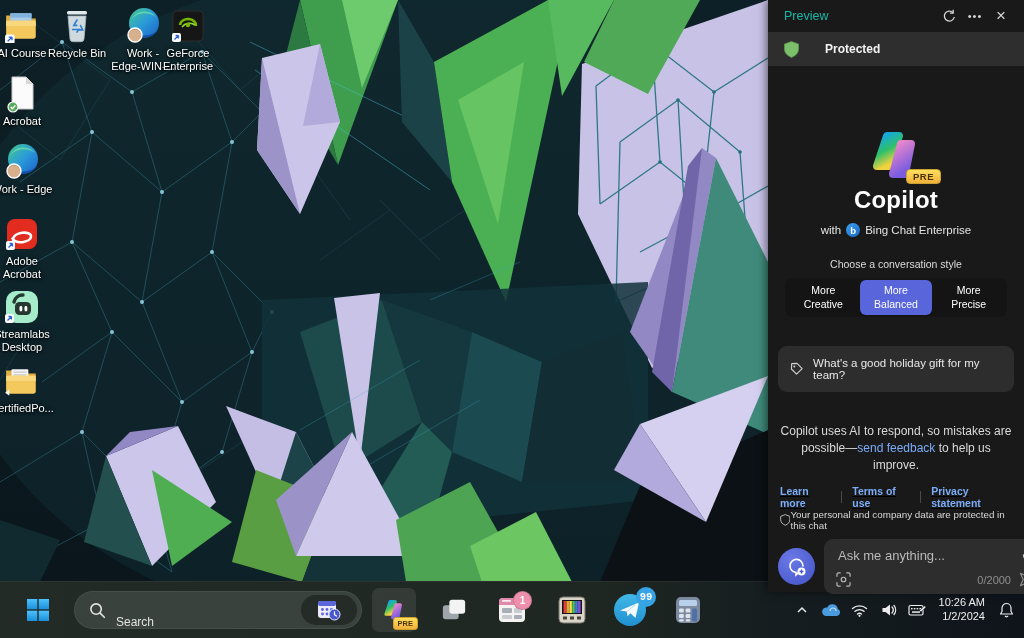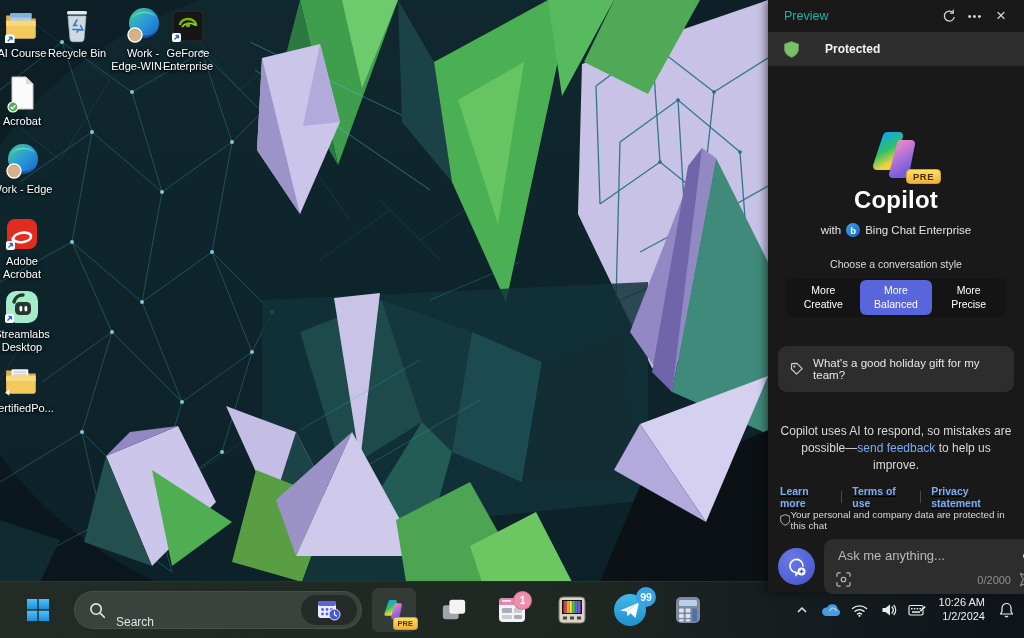--- a/index.html
+++ b/index.html
@@ -72,21 +72,21 @@
   .tbtn{position:absolute;top:6px;width:44px;height:44px;border-radius:7px;display:flex;
         align-items:center;justify-content:center;cursor:pointer;}
   .tbtn.active{background:rgba(255,255,255,.09);}
   .searchpill{position:absolute;left:74px;top:9px;width:288px;height:38px;border-radius:19px;
               background:#3a423d;border:1px solid rgba(255,255,255,.07);display:flex;align-items:center;
               padding:0 4px 0 14px;box-sizing:border-box;cursor:pointer;}
   .searchpill .stext{font-size:12px;color:#e3e3e3;margin-left:10px;flex:1;margin-top:24px;}
   .hl-inset{width:56px;height:30px;border-radius:15px;background:#252b27;display:flex;align-items:center;justify-content:center;}
   .badge{position:absolute;border-radius:50%;color:#fff;font-weight:bold;display:flex;align-items:center;justify-content:center;}
   .badge.pink{width:17px;height:17px;background:#ef8fae;font-size:10px;top:-4px;right:-5px;border:1px solid rgba(0,0,0,.15);}
-  .badge.blue{width:20px;height:20px;background:#35a3e4;font-size:10.5px;top:-6px;right:-9px;}
+  .badge.blue{width:20px;height:20px;background:#35a3e4;font-size:10.5px;top:-6px;right:-9px;font-family:Liberation Mono, monospace;}
   .pre-mini{position:absolute;bottom:2px;right:-2px;background:linear-gradient(#ffdf5e,#f1b13c);
             color:#4a3300;font-size:7.5px;font-weight:bold;padding:0 4px;border-radius:3px;
             border:1px solid #caa22e;line-height:11px;}
   .tray{position:absolute;right:8px;top:0;height:56px;display:flex;align-items:center;gap:9px;}
   .tray .ticon{display:flex;align-items:center;justify-content:center;width:20px;height:24px;cursor:pointer;}
   .clock{display:flex;flex-direction:column;align-items:flex-end;line-height:1.25;cursor:pointer;padding:0 2px;}
   .clock div{font-size:11px;color:#f0f0f0;}
 </style>
 </head>
 <body>

